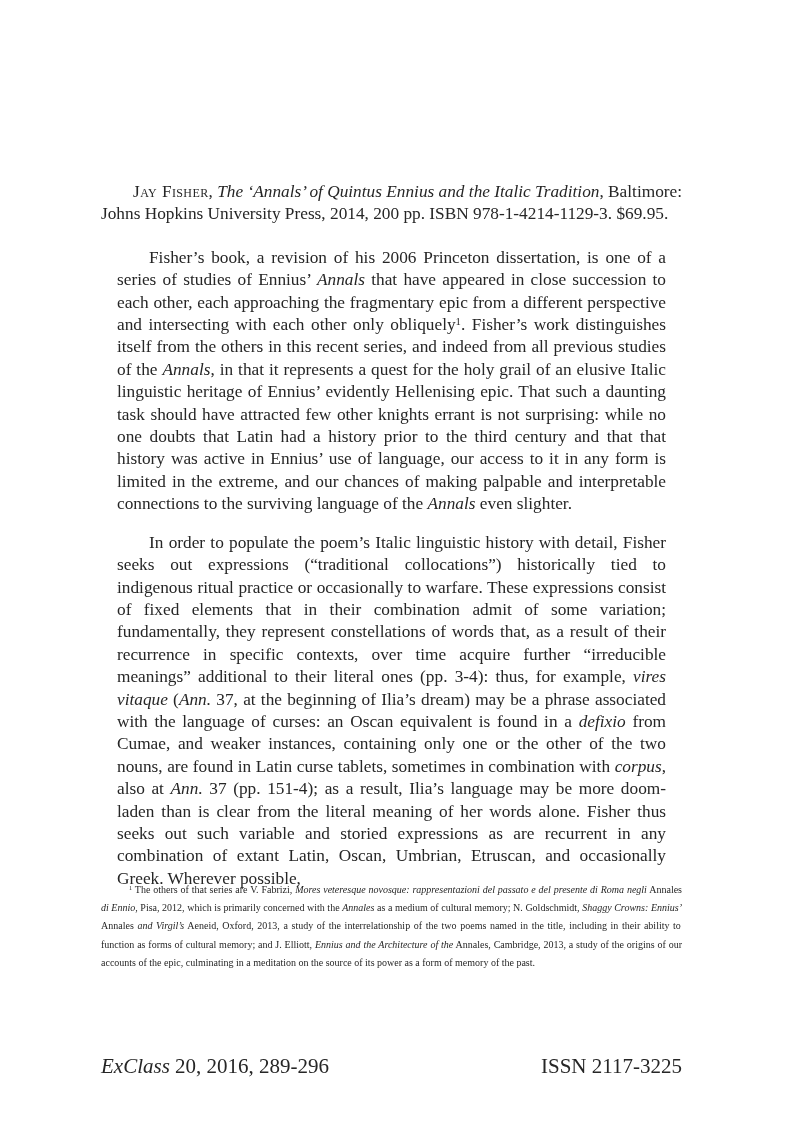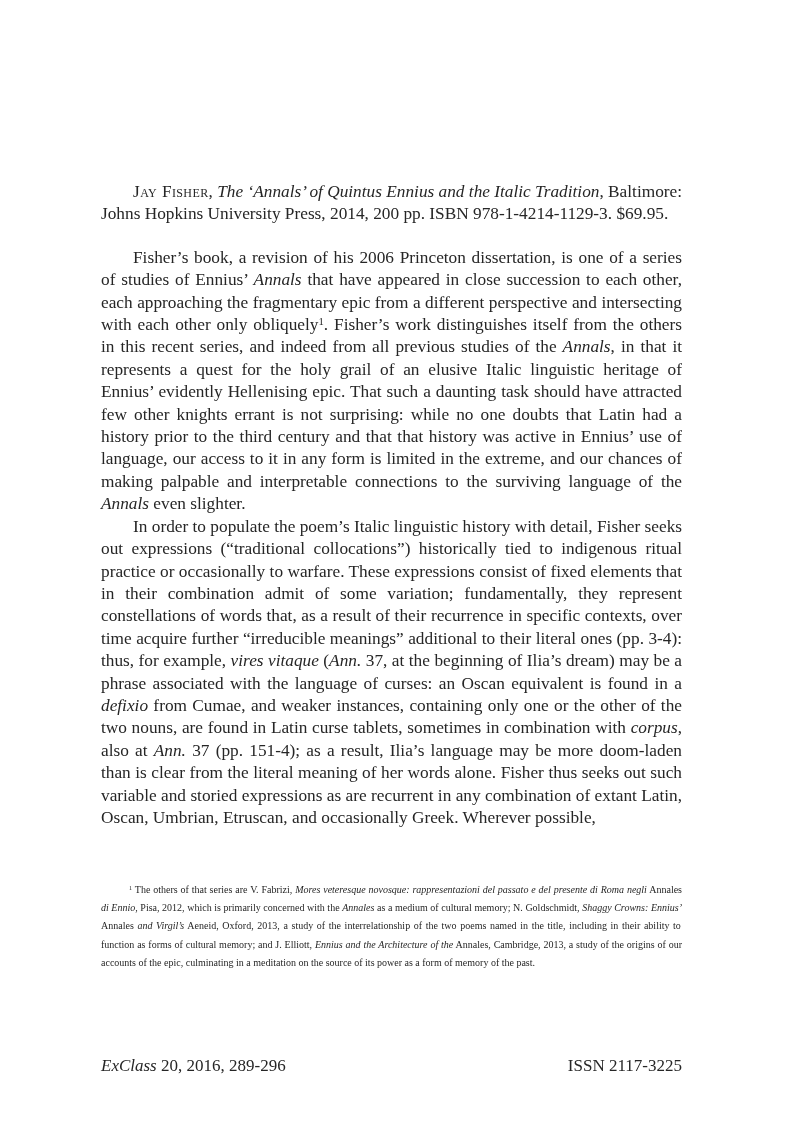--- a/index.html
+++ b/index.html
@@ -25,42 +25,42 @@
     width: 581px;
     font-size: 17.3px;
     line-height: 22.4px;
     text-align: justify;
   }
   .citation {
     margin: 0 0 21px 0;
     text-indent: 32px;
   }
   .para {
-    margin: 0;
+    margin: 16px;
     text-indent: 32px;
   }
   .footnote {
     position: absolute;
     left: 101px;
     top: 881px;
     width: 581px;
     font-size: 10px;
     line-height: 18.2px;
     text-align: justify;
     text-indent: 28px;
     margin: 0;
   }
   .page-footer {
     position: absolute;
     left: 101px;
     top: 1056px;
     width: 581px;
     display: flex;
     justify-content: space-between;
-    font-size: 17px;
+    font-size: 21px;
     line-height: 20px;
   }
   .it { font-style: italic; }
   .sc { font-variant: small-caps; letter-spacing: 0.4px; }
   sup {
     font-size: 62%;
     line-height: 0;
     vertical-align: baseline;
     position: relative;
     top: -0.45em;

